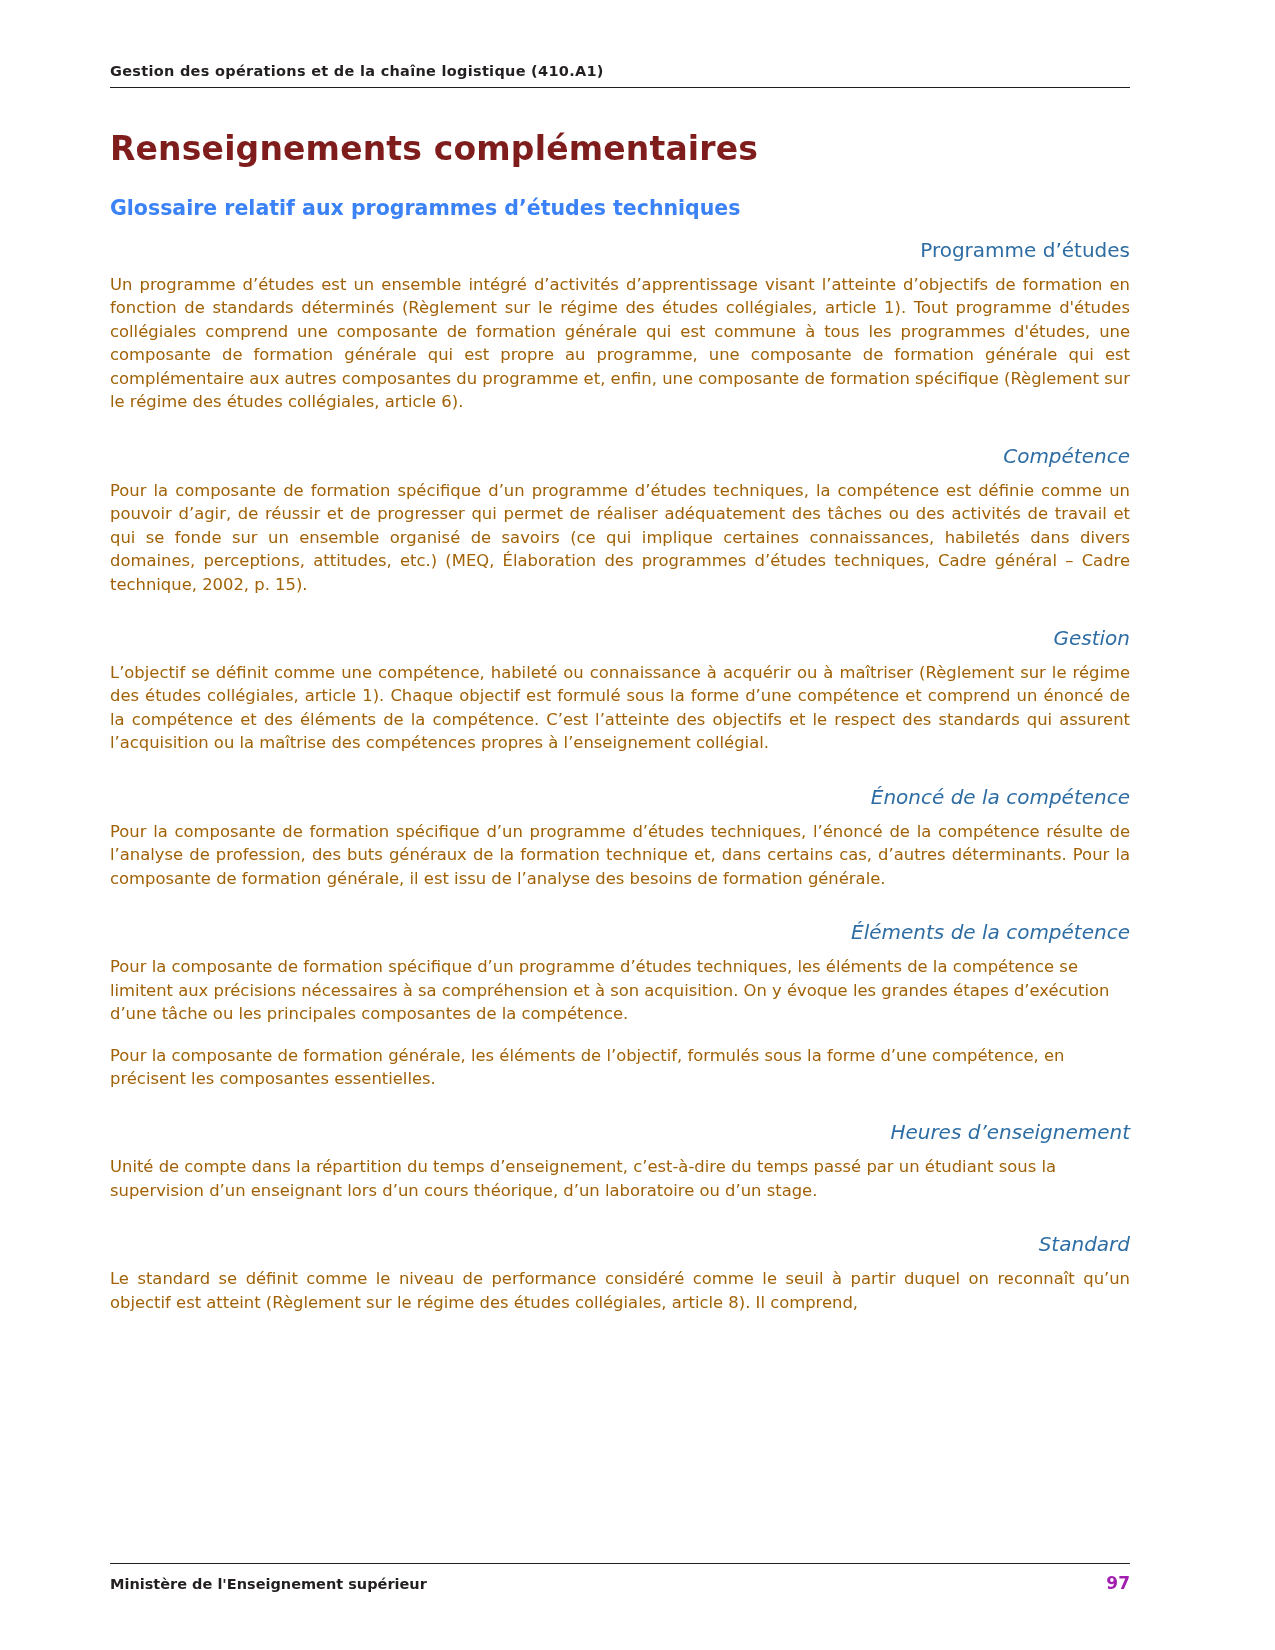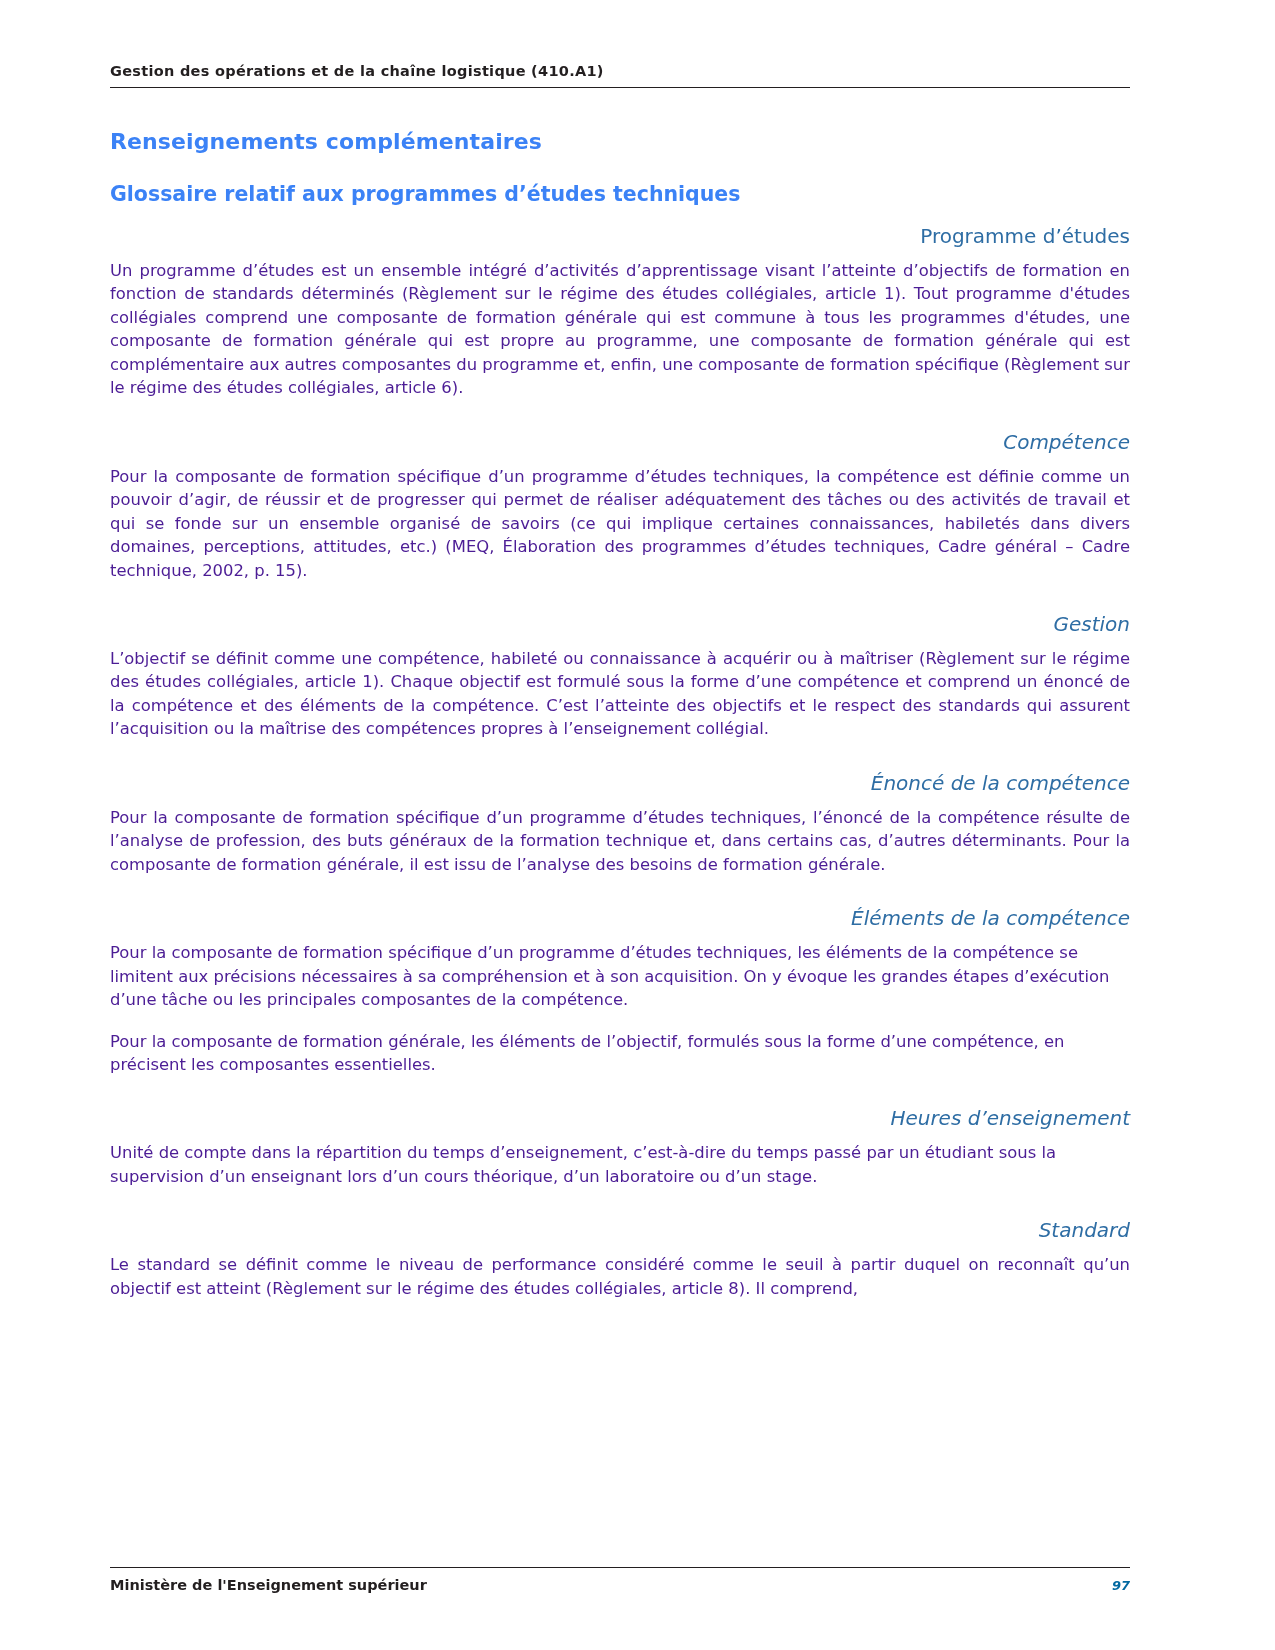--- a/index.html
+++ b/index.html
@@ -60,37 +60,36 @@
   }
   .footer-row {
     display: flex;
     justify-content: space-between;
     align-items: baseline;
     font-size: 14.5px;
     font-weight: bold;
     color: #231f20;
   }
   .footer-page {
-    color: #0369a1;
+    color: #a21caf;
     font-weight: bold;
-    font-size: 13px;
-    font-style: italic;
+    font-size: 17px;
   }
   
   .doc-body {
     position: absolute;
     top: 128px;
     left: 0;
     width: 1020px;
   }
   h1.title {
     font-family: "DejaVu Sans", sans-serif;
-    font-size: 22px;
+    font-size: 33px;
     font-weight: bold;
-    color: #3b82f6;
+    color: #7f1d1d;
     margin: 0 0 28px 0;
     letter-spacing: 0.005em;
   }
   h2.subtitle {
     font-size: 20.5px;
     font-weight: bold;
     color: #3b82f6;
     margin: 0 0 18px 0;
   }
   h3.term {
@@ -102,21 +101,21 @@
   }
   h3.term.spaced {
     margin-top: 30px;
     font-style: italic;
   }
   p.para {
     font-size: 16.4px;
     line-height: 1.43;
     margin: 0 0 0 0;
     text-align: justify;
-    color: #4c1d95;
+    color: #a16207;
   }
   p.para + p.para {
     margin-top: 18px;
   }
   p.para.left {
     text-align: left;
   }
 </style>
 </head>
 <body>

